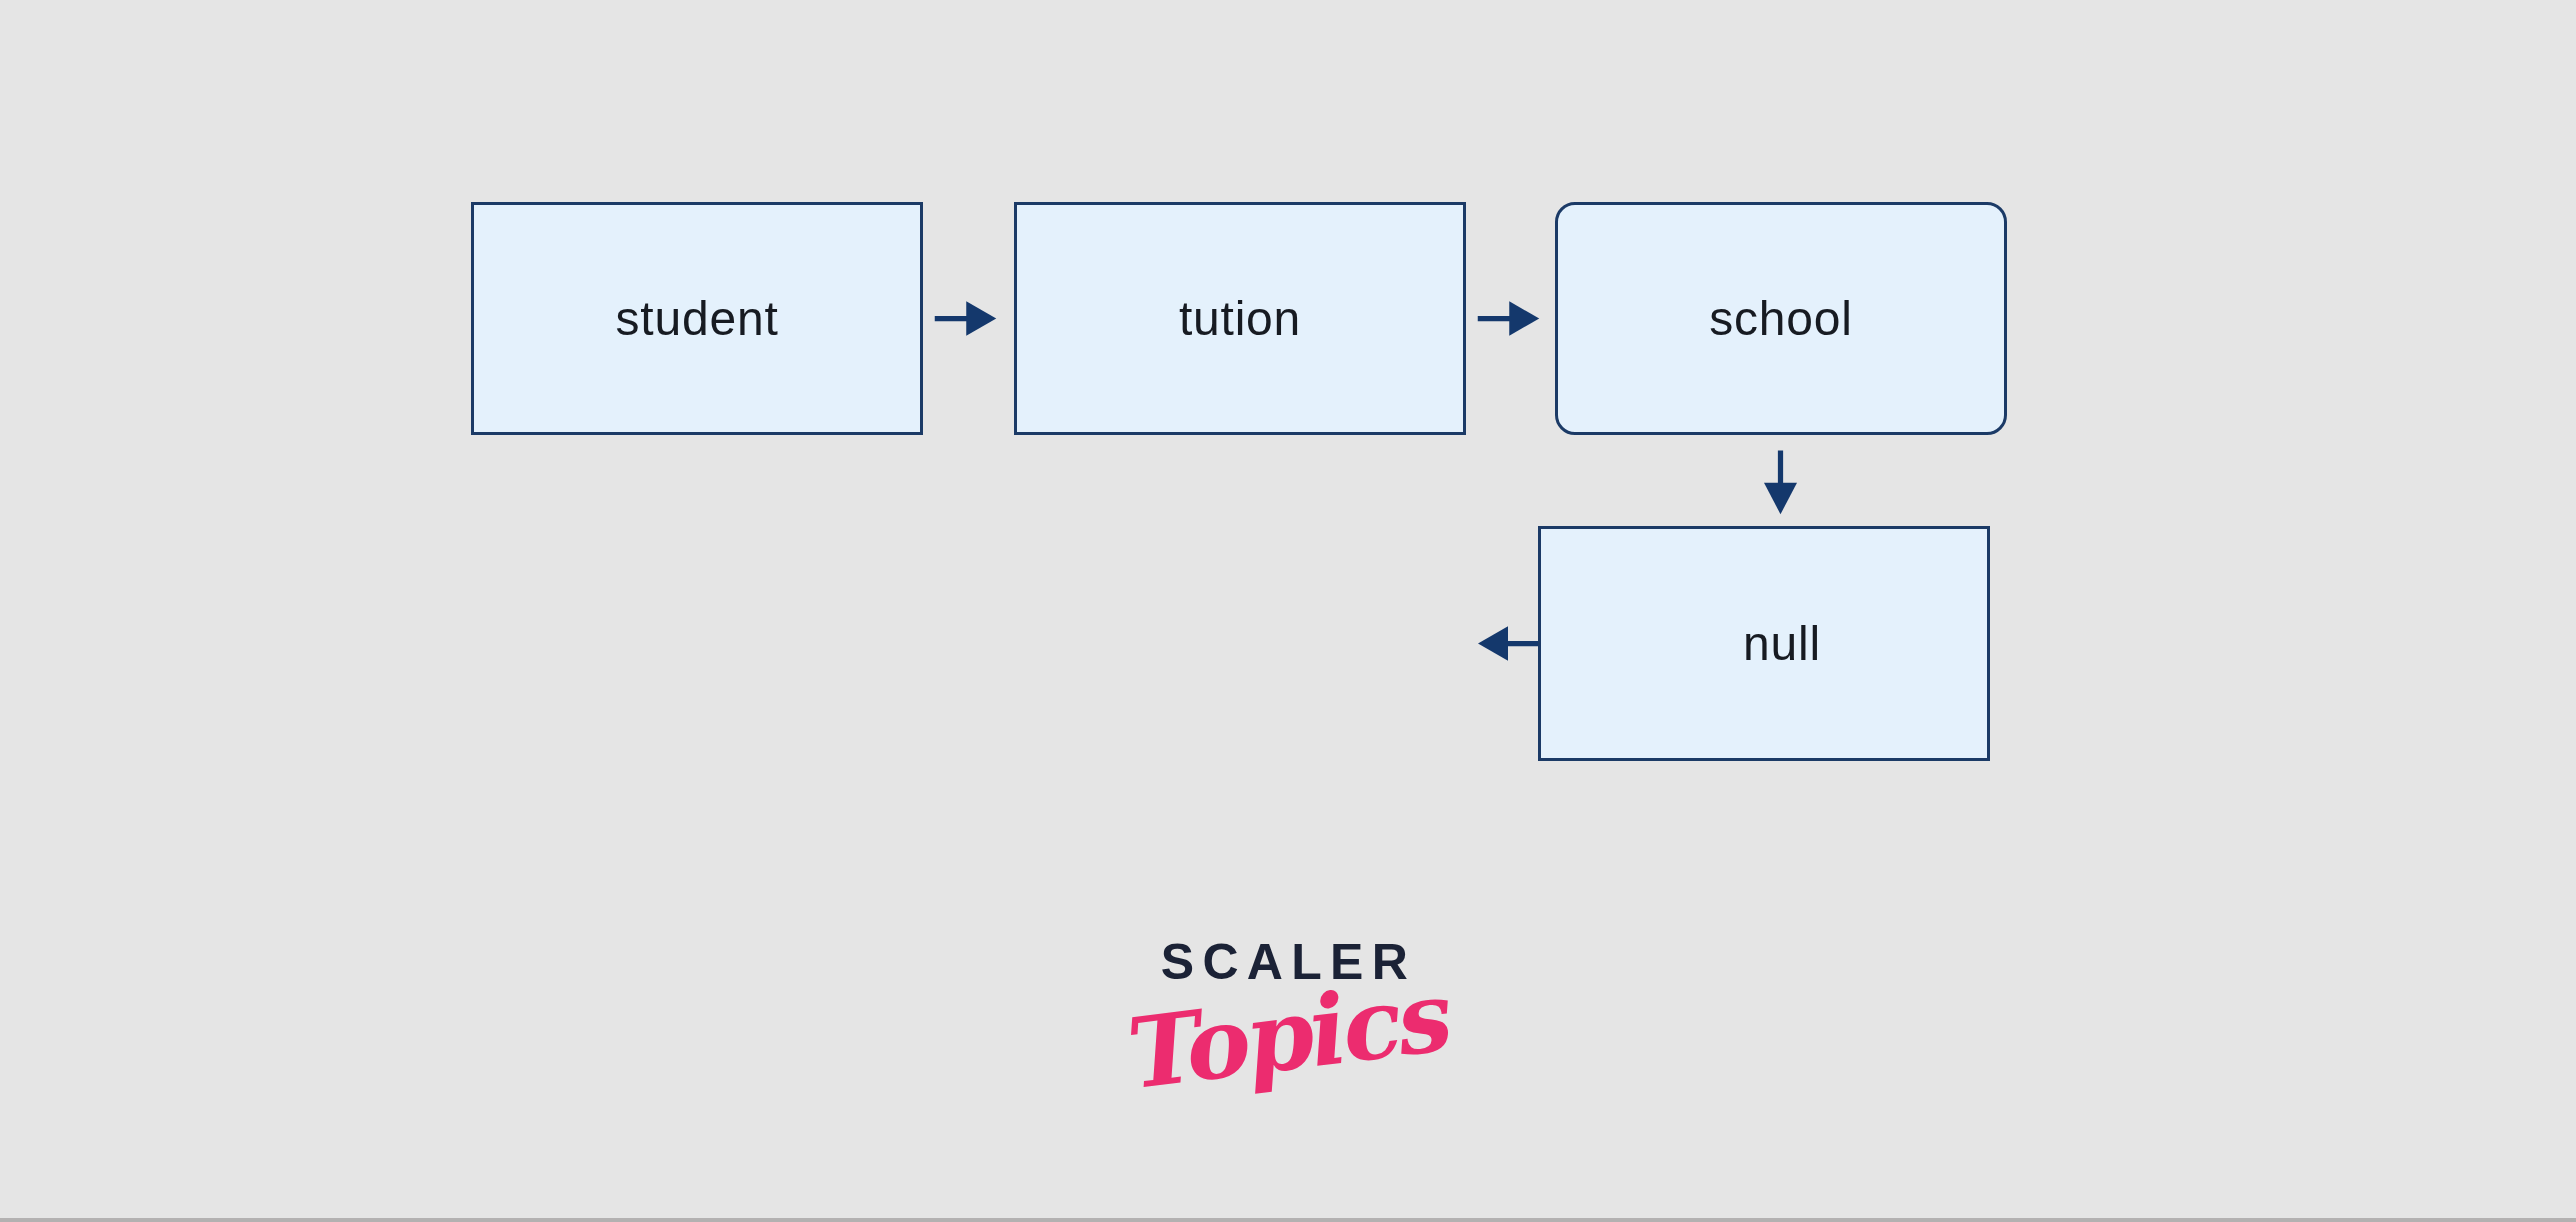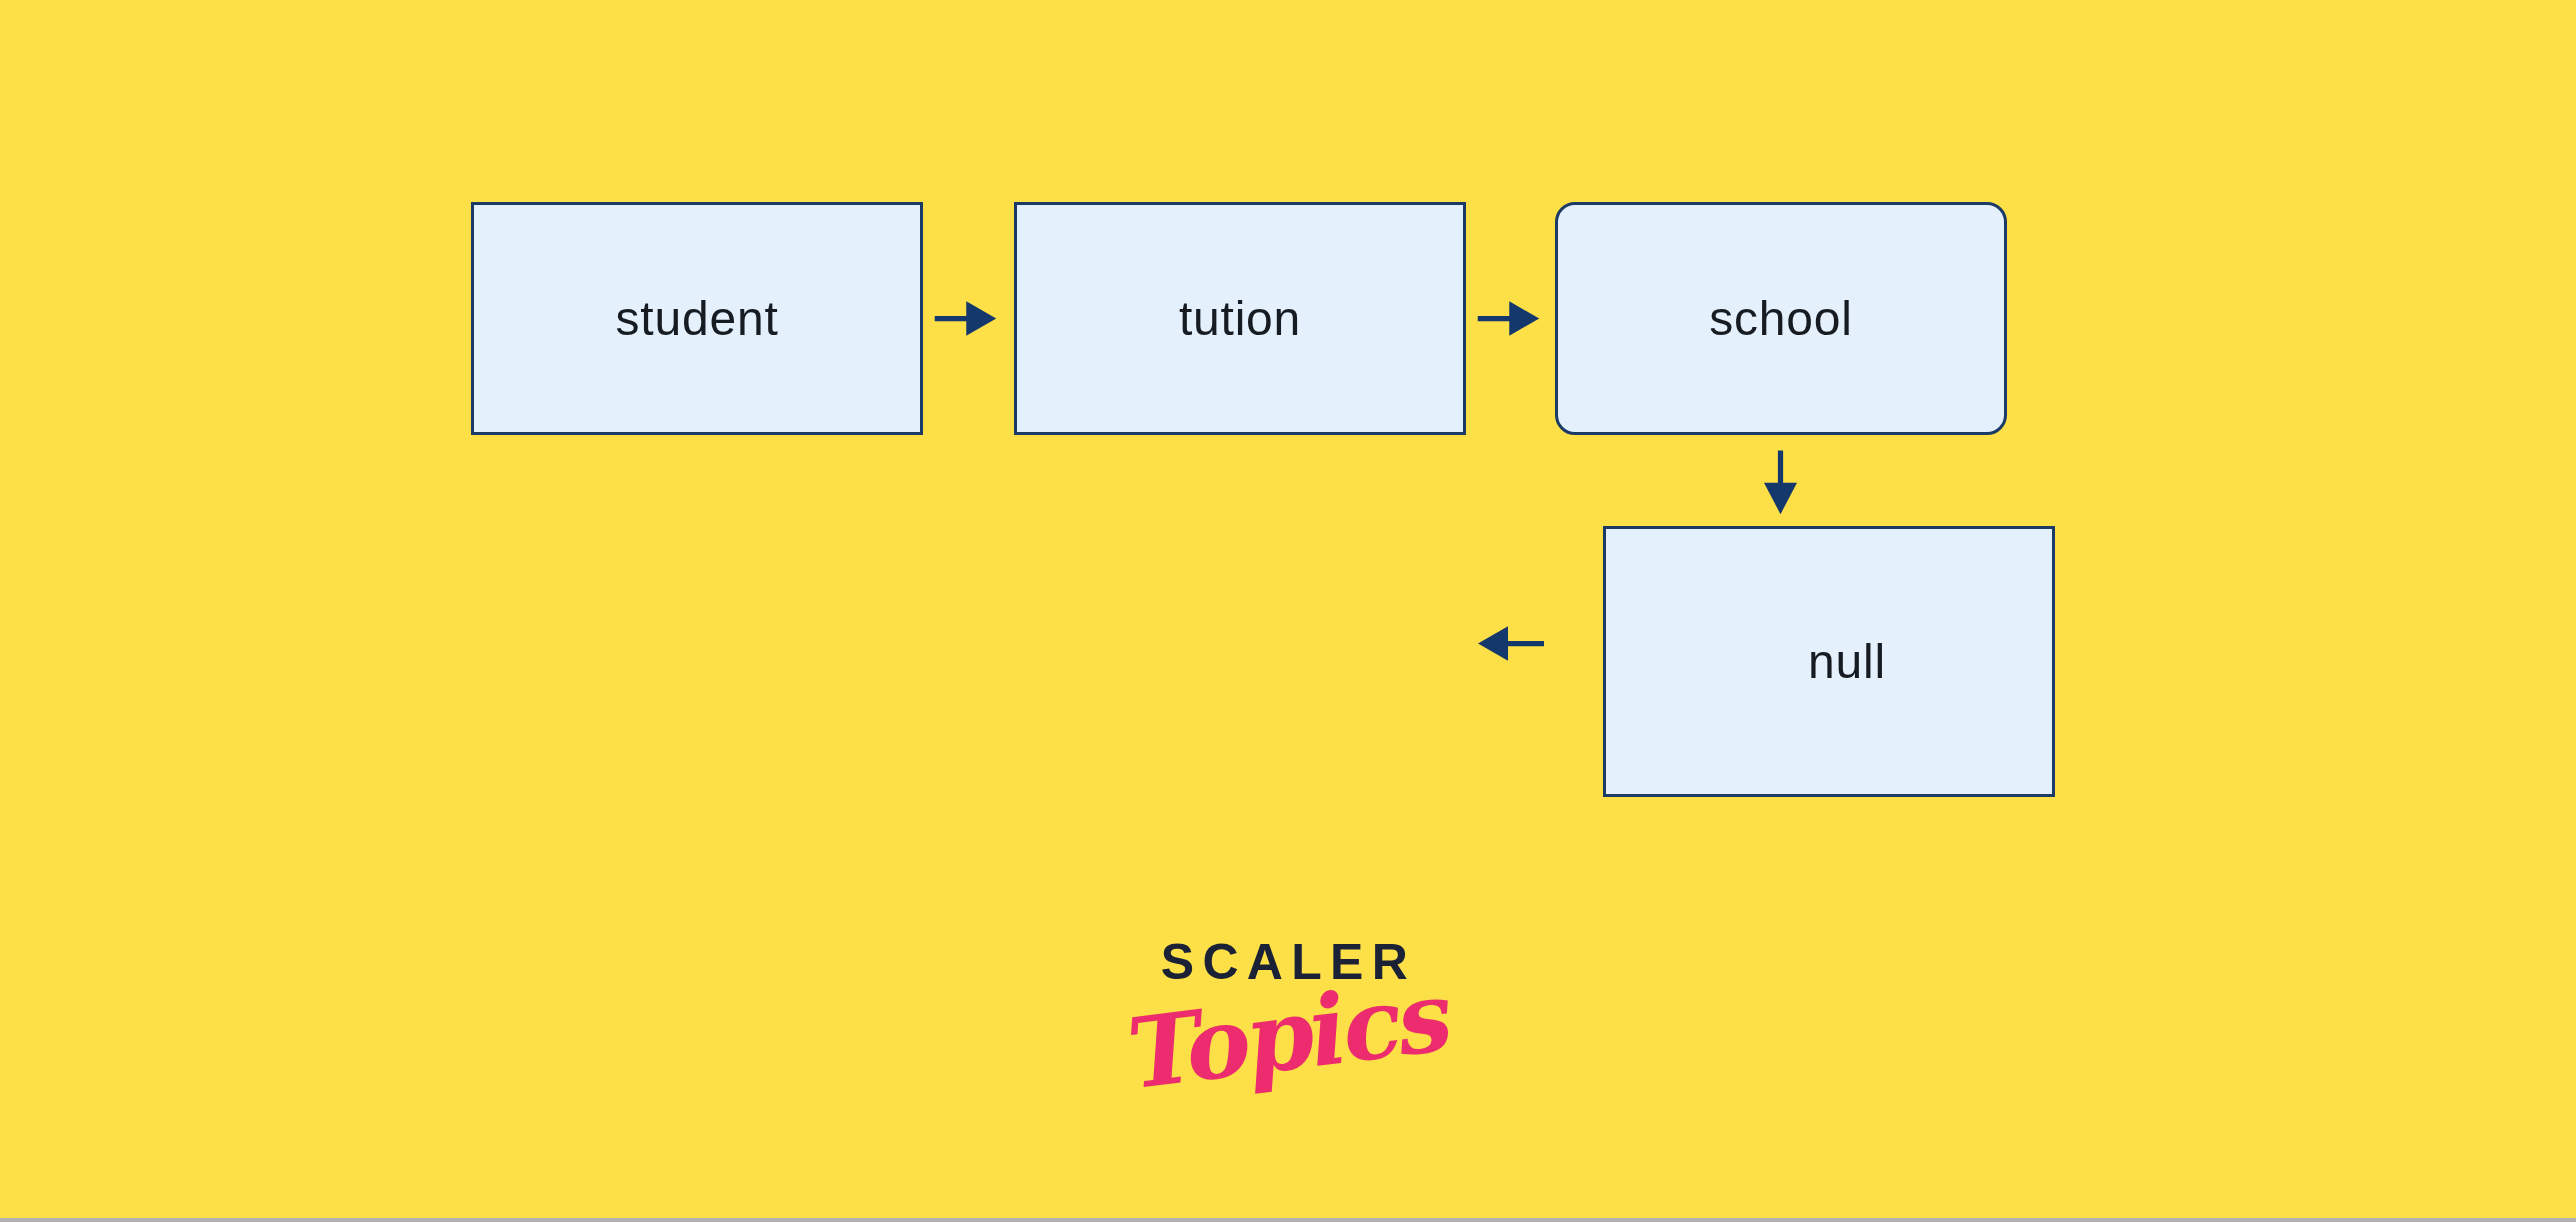--- a/index.html
+++ b/index.html
@@ -10,21 +10,21 @@
     width: 2576px;
     height: 1223px;
     background: #fdfdfd;
     overflow: hidden;
     font-family: "Liberation Sans", sans-serif;
   }
   .canvas {
     position: relative;
     width: 2576px;
     height: 1223px;
-    background: #fde047;
+    background: #e5e5e5;
   }
   
   .node {
     position: absolute;
     width: 452px;
     height: 233px;
     background: #e4f1fc;
     border: 3.8px solid #1b3a66;
     box-sizing: border-box;
     display: flex;
@@ -34,21 +34,21 @@
   .node .label {
     font-size: 48px;
     font-weight: 400;
     color: #171b22;
     letter-spacing: 0.8px;
   }
   .node-student { left: 471px;  top: 202px; }
   .node-tution  { left: 1014px; top: 202px; justify-content: center; }
   .node-school  { left: 1555px; top: 202px; border-radius: 20px; }
   .node-object  { left: 1014px; top: 526px; height: 235px; }
-  .node-null    { left: 1603px; top: 526px; height: 271px; padding-left: 36px; }
+  .node-null    { left: 1538px; top: 526px; height: 235px; padding-left: 36px; }
   
   .arrow { position: absolute; }
   .arrow svg { display: block; }
   .arrow-1 { left: 933px; top: 299px; }
   .arrow-2 { left: 1476px; top: 299px; }
   .arrow-3 { left: 1761px; top: 448px; }
   .arrow-4 { left: 1476px; top: 624px; }
   .arrow line    { stroke: #14386c; stroke-width: 7; }
   .arrow polygon { fill:   #14386c; }
   

